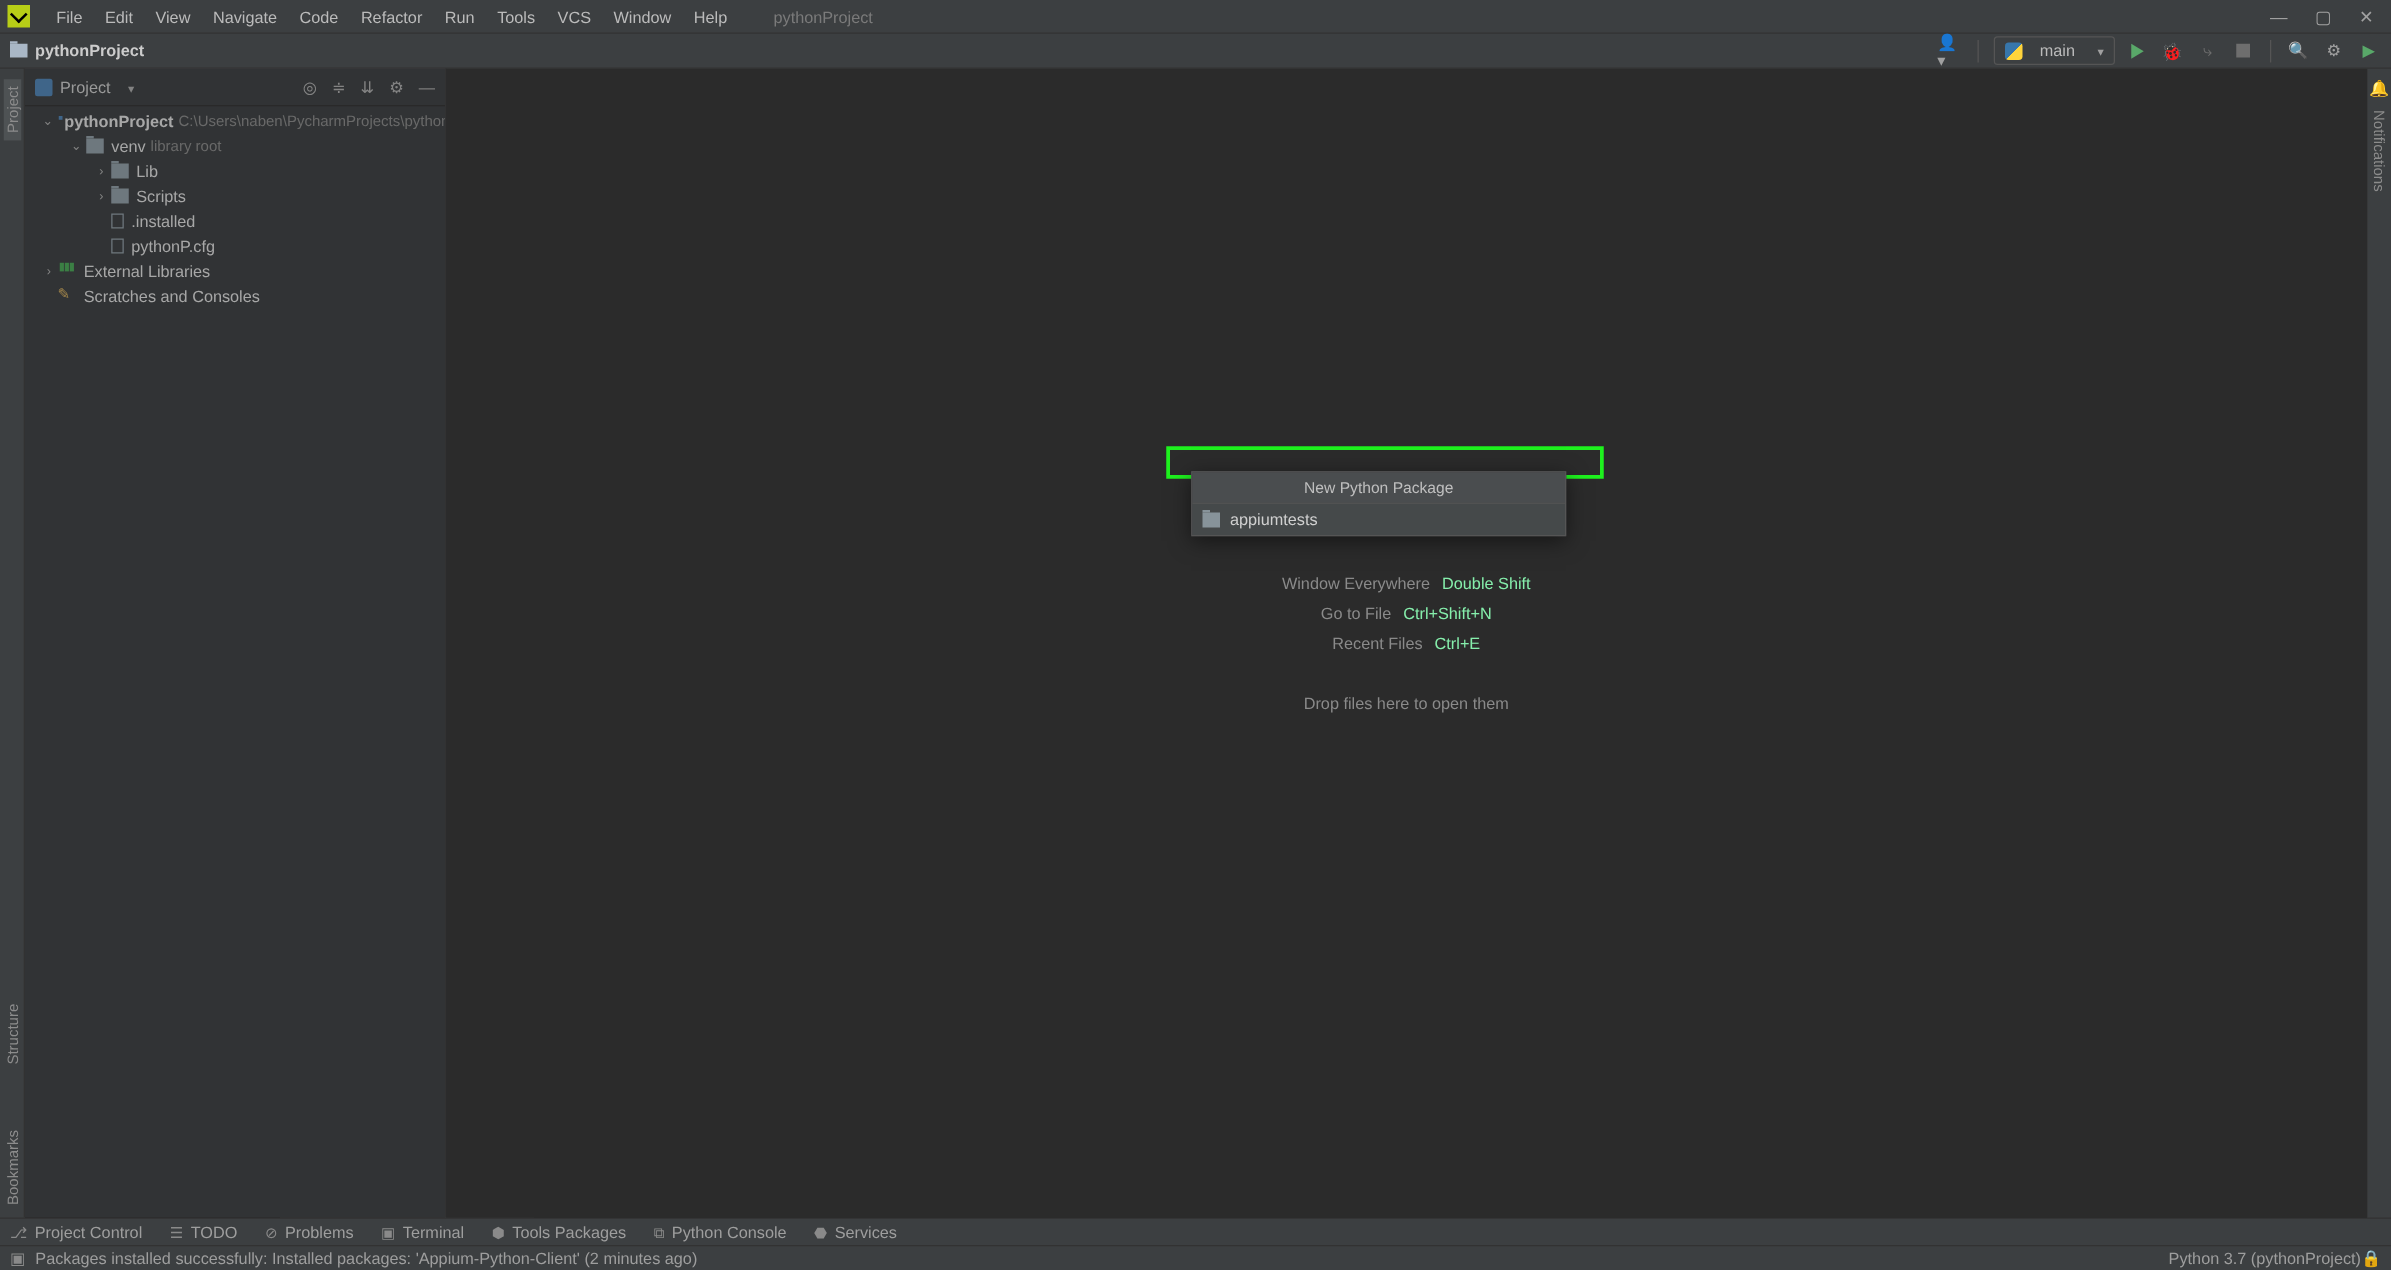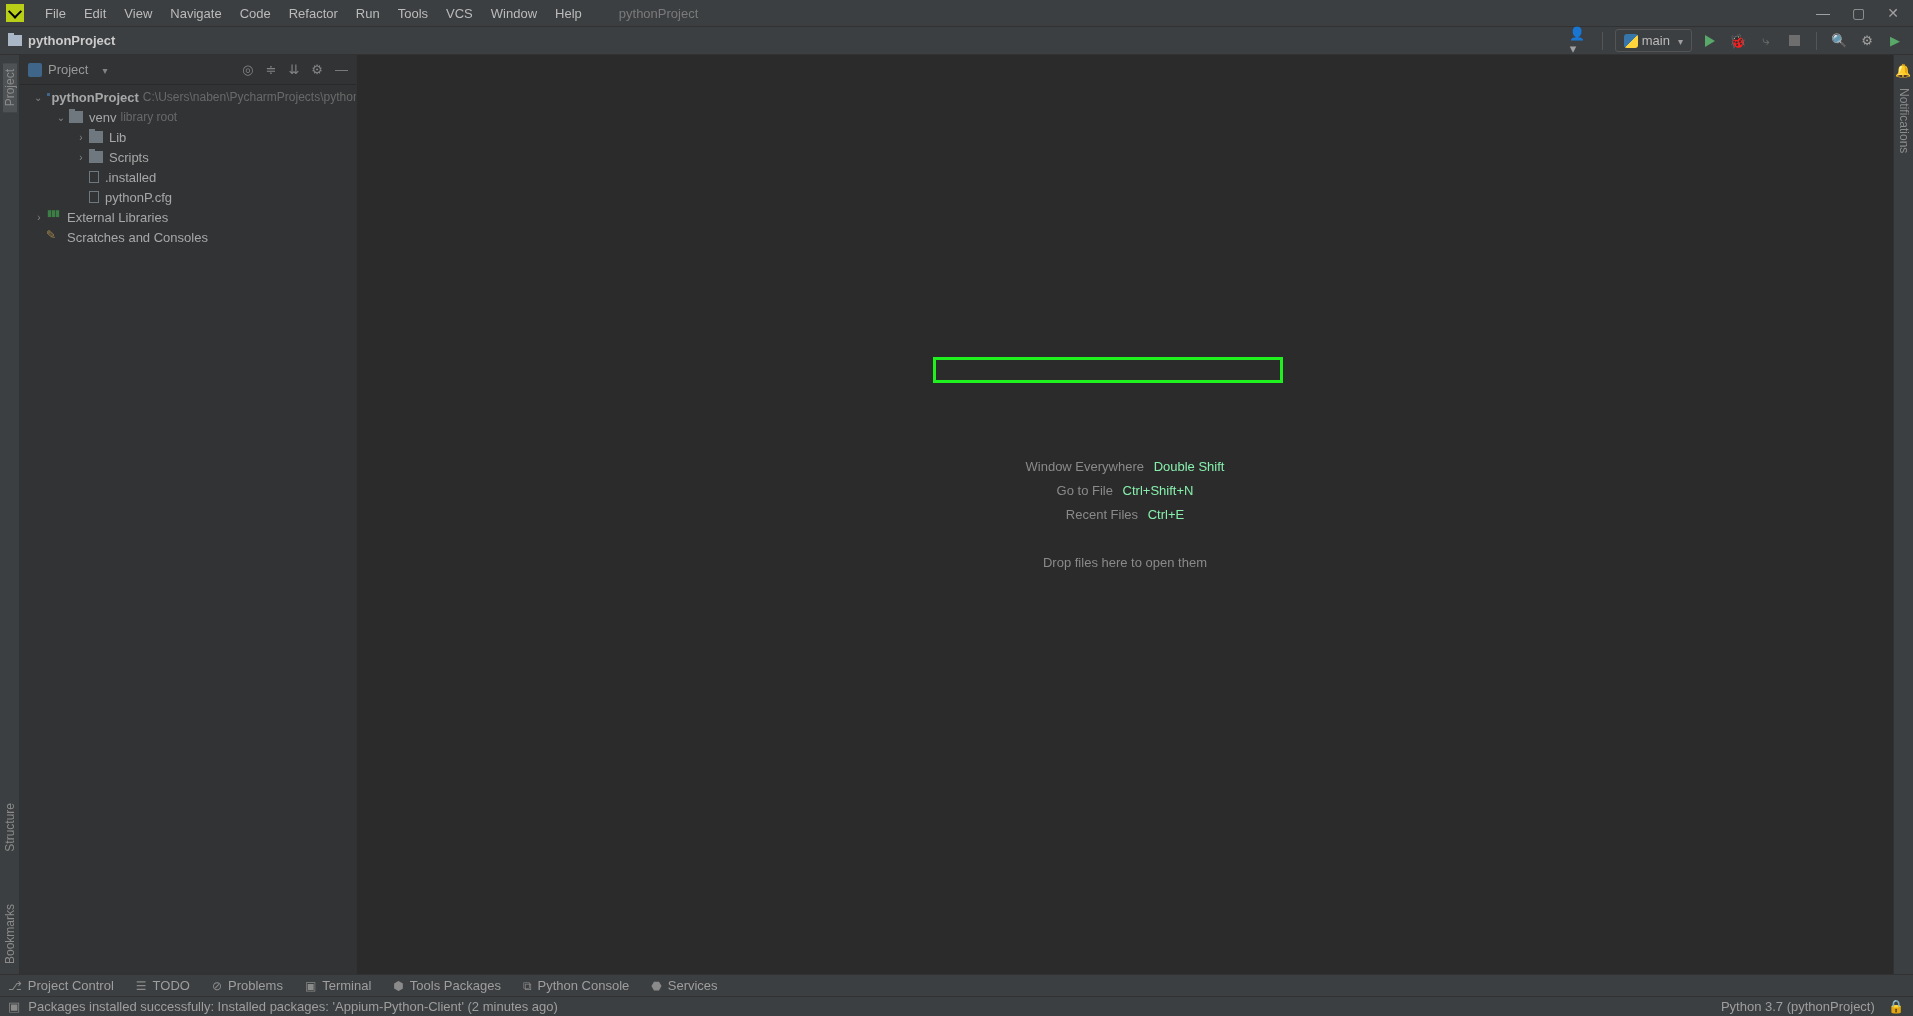--- a/index.html
+++ b/index.html
@@ -15,21 +15,21 @@
 .win-controls { display:flex; align-items:center; gap:22px; margin-left:auto; padding-right:8px; }
 .win-btn { color:#a0a0a0; cursor:pointer; font-size:14px; }
 .project-label { color:#7a7a7a; margin-left:28px; }
 
 
 .nav-bar { height:28px; background:#3c3f41; display:flex; align-items:center; padding:0 8px; border-bottom:1px solid #323232; }
 .folder-icon { width:14px; height:11px; background:#a9b7c6; margin-right:6px; position:relative; display:inline-block; }
 .folder-icon::before { content:""; position:absolute; top:-2px; left:0; width:6px; height:2px; background:#a9b7c6; }
 .nav-title { font-weight:bold; color:#cccccc; }
 .nav-right { margin-left:auto; display:flex; align-items:center; gap:8px; }
-.run-config { display:flex; align-items:center; gap:4px; padding:3px 8px; border:1px solid #555; border-radius:3px; background:#3c3f41; cursor:pointer; }
+.run-config { display:flex; align-items:center; gap:14px; padding:3px 8px; border:1px solid #555; border-radius:3px; background:#3c3f41; cursor:pointer; }
 .python-icon { width:14px; height:14px; background:linear-gradient(135deg,#3776ab 50%,#ffd43b 50%); border-radius:3px; }
 .icon-btn { width:20px; height:20px; display:flex; align-items:center; justify-content:center; cursor:pointer; color:#a0a0a0; }
 .play-icon { width:0; height:0; border-style:solid; border-width:6px 0 6px 10px; border-color:transparent transparent transparent #59a869; }
 .debug-icon { color:#59a869; font-size:14px; }
 .stop-icon { width:11px; height:11px; background:#6e6e6e; }
 .sep { width:1px; height:18px; background:#555; margin:0 4px; }
 
 
 .main { display:flex; height:calc(100% - 27px - 28px - 20px - 22px); }
 .left-gutter { width:20px; background:#3c3f41; border-right:1px solid #323232; display:flex; flex-direction:column; align-items:center; padding-top:8px; position:relative; }
@@ -87,21 +87,21 @@
 .popup-input-row .t-icon { margin-right:0; }
 .popup-input { flex:1; background:transparent; border:none; outline:none; color:#d0d0d0; font-size:13px; }
 
 
 .bottom-tools { height:22px; background:#3c3f41; border-top:1px solid #323232; display:flex; align-items:center; padding:0 8px; gap:22px; }
 .tool-item { display:flex; align-items:center; gap:6px; color:#9e9e9e; cursor:pointer; font-size:12.5px; }
 .ti-icon { font-size:12px; color:#8a8a8a; }
 
 
 .status-bar { height:20px; background:#3c3f41; border-top:1px solid #323232; display:flex; align-items:center; padding:0 8px; color:#9e9e9e; font-size:12px; }
-.status-right { margin-left:auto; display:flex; align-items:center; gap:14px; }
+.status-right { margin-left:auto; display:flex; align-items:center; }
 .status-left-icon { margin-right:8px; color:#8a8a8a; }
 
 .dropdown-caret::after { content:"▾"; margin-left:4px; font-size:10px; color:#a0a0a0; }
 </style>
 </head>
 <body>
 
 <div class="menu-bar">
   <div class="app-icon"></div>
   <div class="menu-item"><span class="u">File</span></div>
@@ -239,20 +239,27 @@
         <span>Navigation Bar</span>
         <span class="key">Alt+Home</span>
       </div>
       <div class="hint-row">
         <span>Drop files here to open them</span>
       </div>
     </div>
 
     <div class="highlight-box"></div>
 
+    <div class="popup">
+      <div class="popup-title">New Python Package</div>
+      <div class="popup-input-row">
+        <span class="t-icon folder"></span>
+        <input class="popup-input" value="appiumtests" style="">
+      </div>
+    </div>
   </div>
 
   <div class="right-gutter">
     <div class="bell-icon">🔔</div>
     <div class="gutter-textR">Notifications</div>
   </div>
 </div>
 
 <div class="bottom-tools">
   <div class="tool-item">

